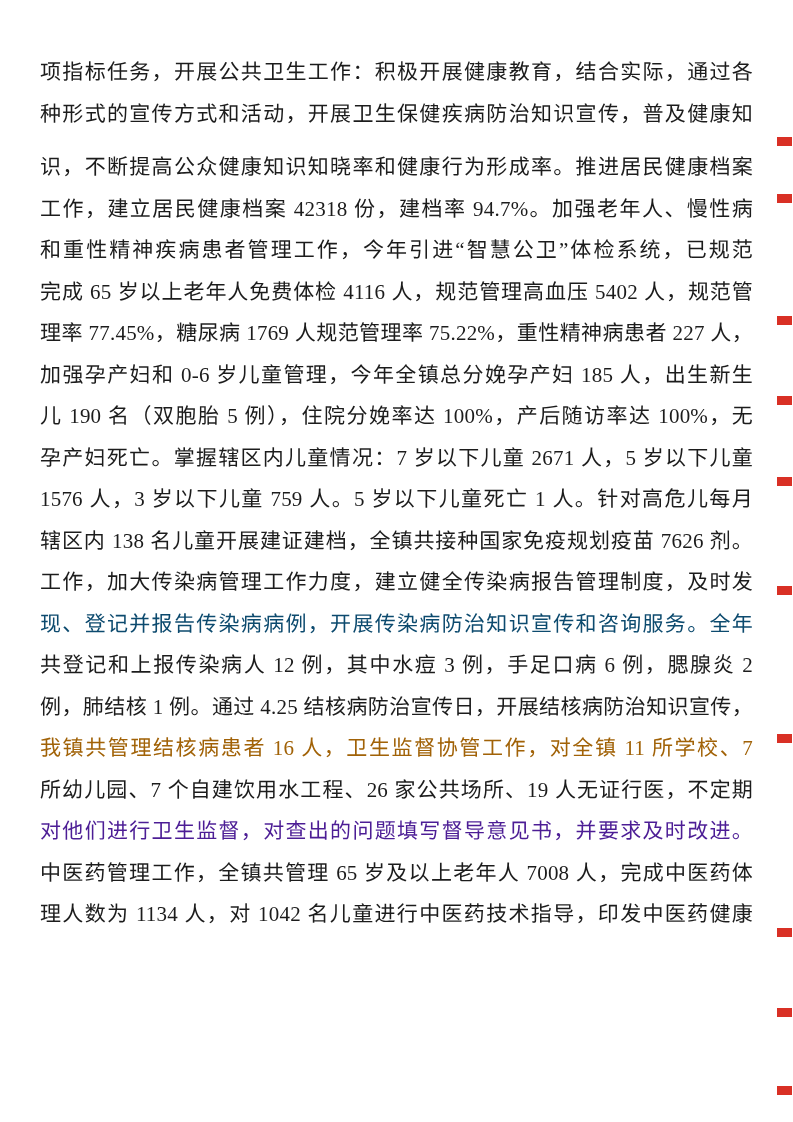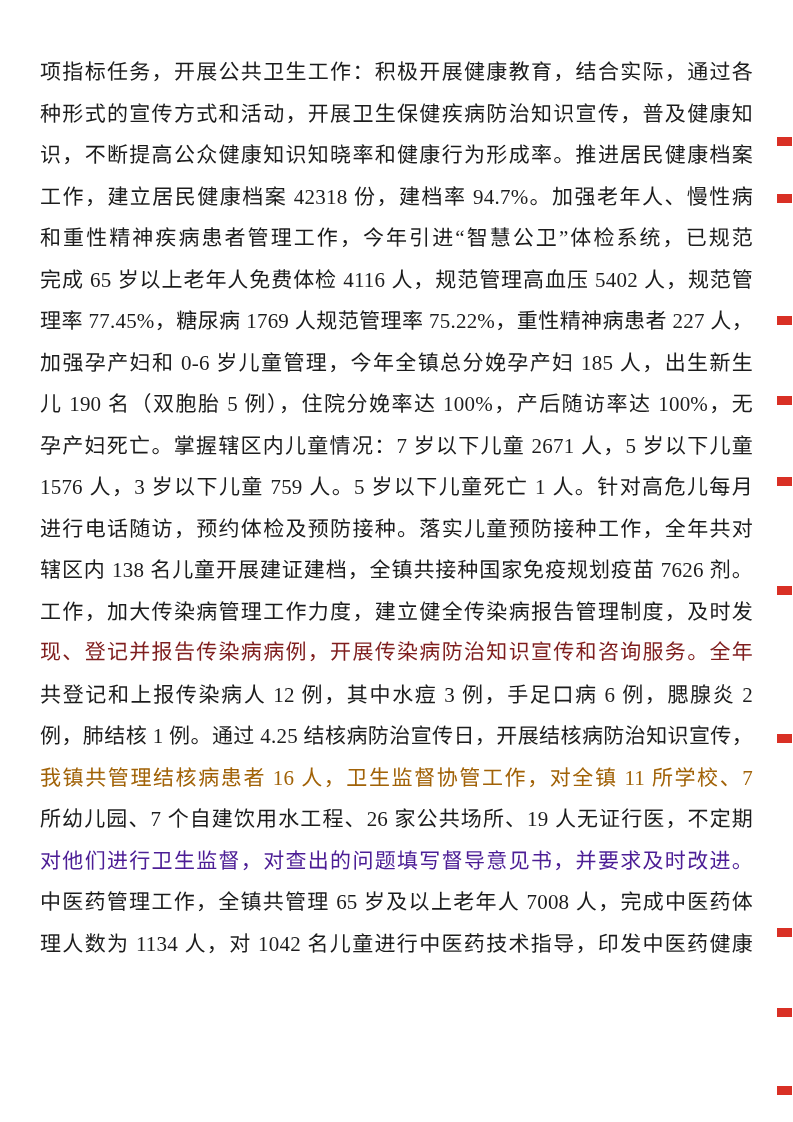--- a/index.html
+++ b/index.html
@@ -52,46 +52,45 @@
 <body>
 
 <div class="page" style="background: rgb(255, 255, 255);">
 
   <div class="text-block">
 
       <div class="text-line" style="color: rgb(28, 28, 28);">项指标任务，开展公共卫生工作：积极开展健康教育，结合实际，通过各</div>
 
       <div class="text-line" style="color: rgb(28, 28, 28);">种形式的宣传方式和活动，开展卫生保健疾病防治知识宣传，普及健康知</div>
 
-      <div class="text-line" style="color: rgb(28, 28, 28);">识，不断提高公众健康知识知晓率和健康行为形成率。推进居民健康档案</div>
+      <div class="text-line" style="color: rgb(28, 28, 28); margin-top: 12px;">识，不断提高公众健康知识知晓率和健康行为形成率。推进居民健康档案</div>
 
       <div class="text-line" style="color: rgb(28, 28, 28);">工作，建立居民健康档案 42318 份，建档率 94.7%。加强老年人、慢性病</div>
 
       <div class="text-line" style="color: rgb(28, 28, 28);">和重性精神疾病患者管理工作，今年引进“智慧公卫”体检系统，已规范</div>
 
       <div class="text-line" style="color: rgb(28, 28, 28);">完成 65 岁以上老年人免费体检 4116 人，规范管理高血压 5402 人，规范管</div>
 
       <div class="text-line" style="color: rgb(28, 28, 28);">理率 77.45%，糖尿病 1769 人规范管理率 75.22%，重性精神病患者 227 人，</div>
 
       <div class="text-line" style="color: rgb(28, 28, 28);">加强孕产妇和 0-6 岁儿童管理，今年全镇总分娩孕产妇 185 人，出生新生</div>
 
       <div class="text-line" style="color: rgb(28, 28, 28);">儿 190 名（双胞胎 5 例），住院分娩率达 100%，产后随访率达 100%，无</div>
 
       <div class="text-line" style="color: rgb(28, 28, 28);">孕产妇死亡。掌握辖区内儿童情况：7 岁以下儿童 2671 人，5 岁以下儿童</div>
 
       <div class="text-line" style="color: rgb(28, 28, 28);">1576 人，3 岁以下儿童 759 人。5 岁以下儿童死亡 1 人。针对高危儿每月</div>
 
-      <div class="text-line" style="color: rgb(28, 28, 28);">进行电话随访，预约体检及预防接种。落实儿童预防接种工作，全年共对</div>
 
       <div class="text-line" style="color: rgb(28, 28, 28);">辖区内 138 名儿童开展建证建档，全镇共接种国家免疫规划疫苗 7626 剂。</div>
 
 
       <div class="text-line" style="color: rgb(28, 28, 28);">工作，加大传染病管理工作力度，建立健全传染病报告管理制度，及时发</div>
 
-      <div class="text-line" style="color: #7f1d1d; font-family: Liberation Mono, monospace;">现、登记并报告传染病病例，开展传染病防治知识宣传和咨询服务。全年</div>
+      <div class="text-line" style="color: #0c4a6e;">现、登记并报告传染病病例，开展传染病防治知识宣传和咨询服务。全年</div>
 
       <div class="text-line" style="color: rgb(28, 28, 28);">共登记和上报传染病人 12 例，其中水痘 3 例，手足口病 6 例，腮腺炎 2</div>
 
       <div class="text-line" style="color: rgb(28, 28, 28);">例，肺结核 1 例。通过 4.25 结核病防治宣传日，开展结核病防治知识宣传，</div>
 
       <div class="text-line" style="color: #a16207;">我镇共管理结核病患者 16 人，卫生监督协管工作，对全镇 11 所学校、7</div>
 
       <div class="text-line" style="color: rgb(28, 28, 28);">所幼儿园、7 个自建饮用水工程、26 家公共场所、19 人无证行医，不定期</div>
 
       <div class="text-line" style="color: #4c1d95;">对他们进行卫生监督，对查出的问题填写督导意见书，并要求及时改进。</div>

